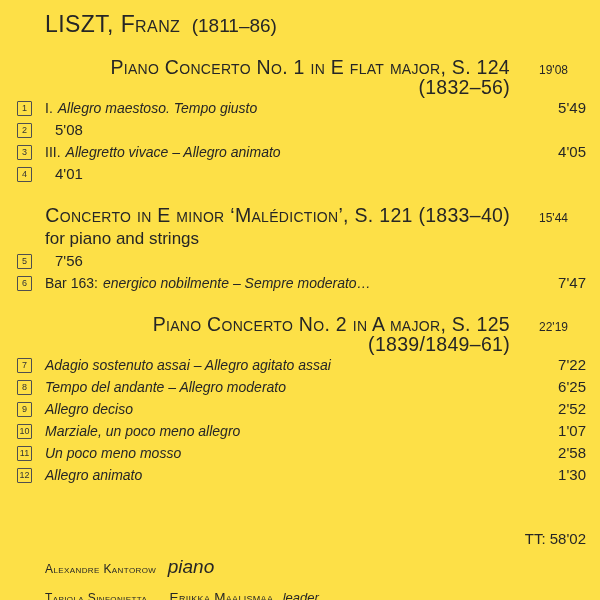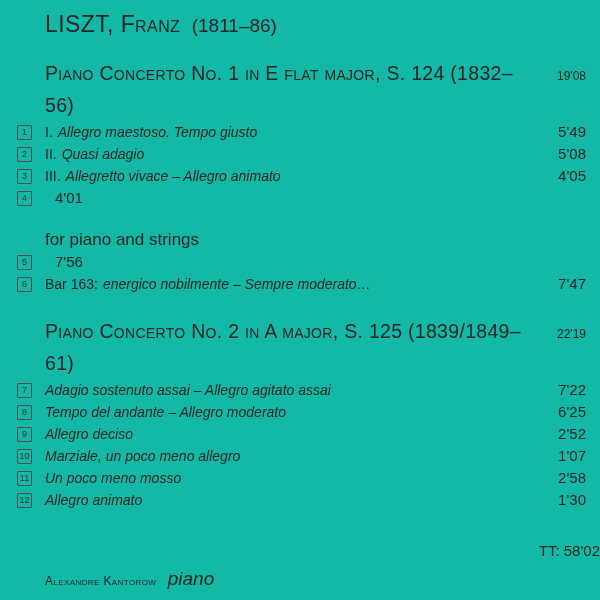--- a/index.html
+++ b/index.html
@@ -1,21 +1,21 @@
 <!DOCTYPE html>
 <html><head>
 <meta charset="utf-8">
 <style>
   html, body { margin: 0; padding: 0; }
   body { background: #ffffff; }
   .page {
     position: relative;
     width: 600px;
     height: 600px;
-    background: #14b8a6;
+    background: #fde047;
     color: #262626;
     font-family: "Liberation Sans", sans-serif;
     overflow: hidden;
     box-sizing: border-box;
     padding-top: 10px;
   }
   .album-title-row {
     padding: 0 14px 0 45px;
     line-height: 28px;
     white-space: nowrap;
@@ -28,22 +28,23 @@
   .composer-dates {
     font-size: 19px;
     margin-left: 7px;
   }
   .works { }
   .work { margin-top: 20px; }
   .works > .work:first-child { margin-top: 16px; }
   .work-header {
     display: flex;
     align-items: baseline;
-    padding: 0 14px 0 45px;
-    line-height: 32px;
+    padding: 0 32px 0 45px;
+    line-height: 20px;
+    text-align: right;
   }
   .work-title {
     flex: 1;
     font-variant: small-caps;
     font-size: 19.5px;
     letter-spacing: 0.3px;
   }
   .work-duration {
     font-size: 12px;
     margin-left: 29px;
@@ -79,22 +80,22 @@
   .track-prefix:not(:empty) { margin-right: 5px; }
   .track-name { font-style: italic; }
   .track-time {
     font-size: 15px;
     margin-left: 10px;
     white-space: nowrap;
   }
   .total-row {
     display: flex;
     justify-content: flex-end;
-    padding: 0 0;
-    margin-top: 29px;
+    padding: 0 14px;
+    margin-top: 42px;
     line-height: 22px;
     font-size: 15px;
     align-items: center;
   }
   .credits {
     margin-top: 3px;
     padding: 0 14px 0 45px;
   }
   .credit-row { line-height: 27px; white-space: nowrap; }
   .credit-name {
@@ -138,35 +139,38 @@
     </div>
 
     <div class="tracks">
           <div class="track-row">
     <span class="track-num">1</span>
     <span class="track-text"><span class="track-prefix">I.</span><span class="track-name">Allegro maestoso. Tempo giusto</span></span>
     <span class="track-time">5'49</span>
   </div>
           <div class="track-row">
     <span class="track-num">2</span>
-    <span class="track-text"><span class="track-prefix">II.</span><span class="track-name">Quasi adagio</span></span>
     <span class="track-time">5'08</span>
   </div>
           <div class="track-row">
     <span class="track-num">3</span>
     <span class="track-text"><span class="track-prefix">III.</span><span class="track-name">Allegretto vivace – Allegro animato</span></span>
     <span class="track-time">4'05</span>
   </div>
           <div class="track-row">
     <span class="track-num">4</span>
     <span class="track-time">4'01</span>
   </div>
         </div>
   </section>
       <section class="work">
+    <div class="work-header">
+      <span class="work-title">Concerto in E minor ‘Malédiction’, S. 121 (1833–40)</span>
+      <span class="work-duration">15'44</span>
+    </div>
     <div class="work-subtitle">for piano and strings</div>
     <div class="tracks">
           <div class="track-row">
     <span class="track-num">5</span>
     <span class="track-time">7'56</span>
   </div>
           <div class="track-row">
     <span class="track-num">6</span>
     <span class="track-text"><span class="track-prefix">Bar 163:</span><span class="track-name">energico nobilmente – Sempre moderato…</span></span>
     <span class="track-time">7'47</span>

